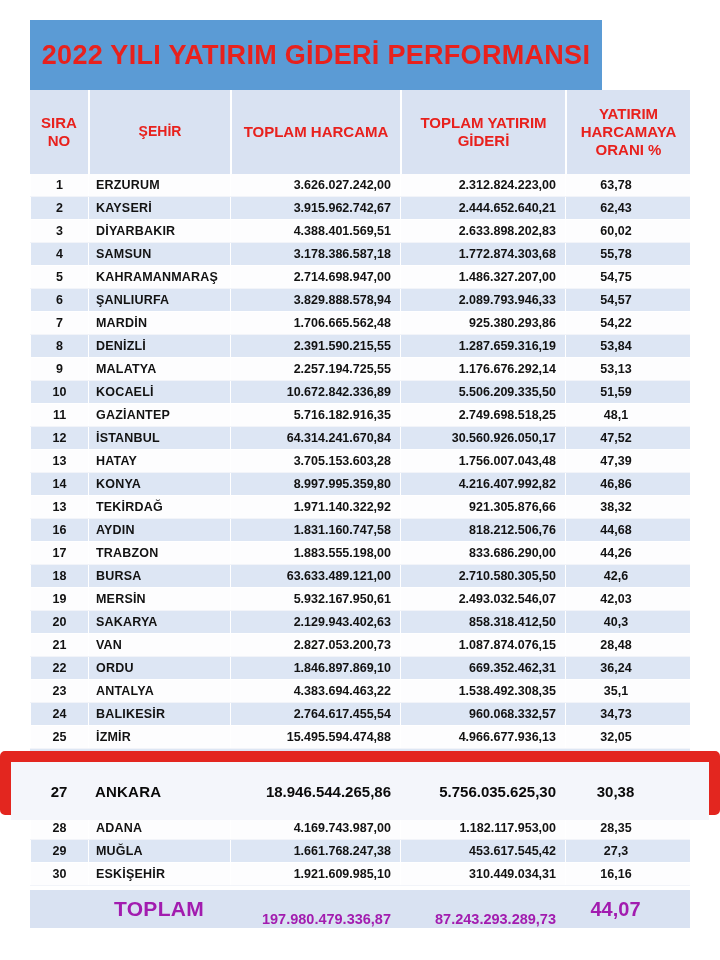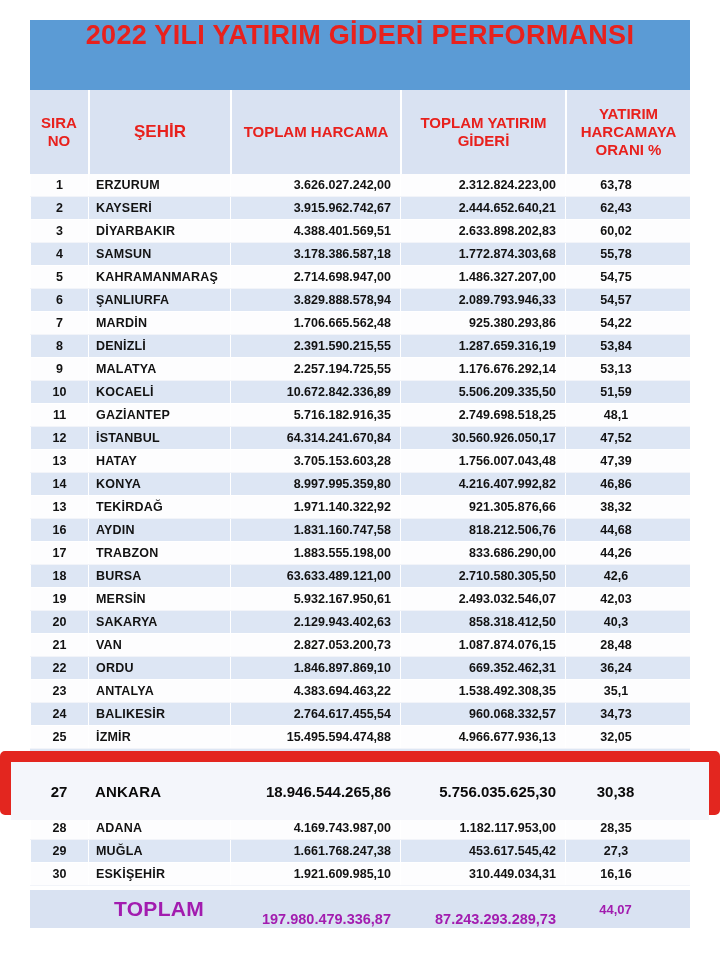--- a/index.html
+++ b/index.html
@@ -16,60 +16,60 @@
   *{margin:0;padding:0;box-sizing:border-box;}
   html,body{background:#ffffff;}
   body{
     width:720px;height:960px;
     font-family:"Liberation Sans", sans-serif;
     overflow:hidden;
   }
   .slide{position:relative;width:720px;height:960px;background:#ffffff;overflow:hidden;}
 
   .title-bar{
-    position:absolute;left:30px;top:20px;width:660px;height:70px;
+    position:absolute;left:30px;top:20px;width:572px;height:70px;
     background:var(--title-bar-bg);
-    display:flex;justify-content:center;
+    display:flex;align-items:center;justify-content:center;
   }
   .title{
     color:var(--accent-red);
     font-size:27px;font-weight:bold;letter-spacing:.3px;
     text-align:center;white-space:nowrap;
   }
 
   .tbl{position:absolute;left:30px;top:90px;width:660px;}
   .grid-row{display:grid;grid-template-columns:58px 142px 170px 165px 125px;width:660px;}
 
   .header-row{height:84px;background:var(--header-bg);}
   .header-row .hc{
     display:flex;align-items:center;justify-content:center;text-align:center;
     color:var(--accent-red);font-weight:bold;font-size:15px;line-height:1.22;
     border-left:2px solid #ffffff;padding:2px 3px;
   }
   .header-row .hc:first-child{border-left:none;}
-  .header-row .hc.sehir{font-size:17px;text-align:right;}
+  .header-row .hc.sehir{font-size:14px;text-align:right;}
 
   .row{height:23px;font-size:12.5px;font-weight:bold;color:var(--ink);
        background:var(--white-row-bg);border-bottom:1px solid #f2f4f9;}
   .row.shaded{background:var(--band-bg);border-bottom:1px solid #ffffff;}
   .row .c{display:flex;align-items:center;border-left:1px solid #ffffff;overflow:hidden;}
   .c-no{justify-content:center;}
   .c-city{justify-content:flex-start;padding-left:7px;letter-spacing:.2px;}
   .c-num{justify-content:flex-end;padding-right:9px;text-align:right;}
   .c-oran{justify-content:center;padding-right:24px;}
 
   .sliver{height:8px;background:var(--band-bg);}
   .frame-spacer{height:60px;background:transparent;}
 
   .total-row{height:38px;background:var(--total-bg);margin-top:4px;
              font-weight:bold;color:#a21caf;}
   .total-row .c{display:flex;align-items:center;}
   .total-row .c-city{justify-content:center;padding-left:0;font-size:21px;letter-spacing:.3px;}
   .total-row .c-num{font-size:14.5px;margin-top:20px;}
-  .total-row .c-oran{font-size:13px;}
+  .total-row .c-oran{font-size:20px;}
 
   .hl-frame{
     position:absolute;left:0;top:751px;width:720px;height:64px;
     border:11px solid var(--frame-red);border-radius:5px;
     background:transparent;
   }
   .hl-row{
     height:58px;display:grid;grid-template-columns:58px 142px 170px 165px 125px;
     padding:0 19px;background:var(--hl-row-bg);
     font-size:15px;font-weight:bold;color:#0a0a0a;

